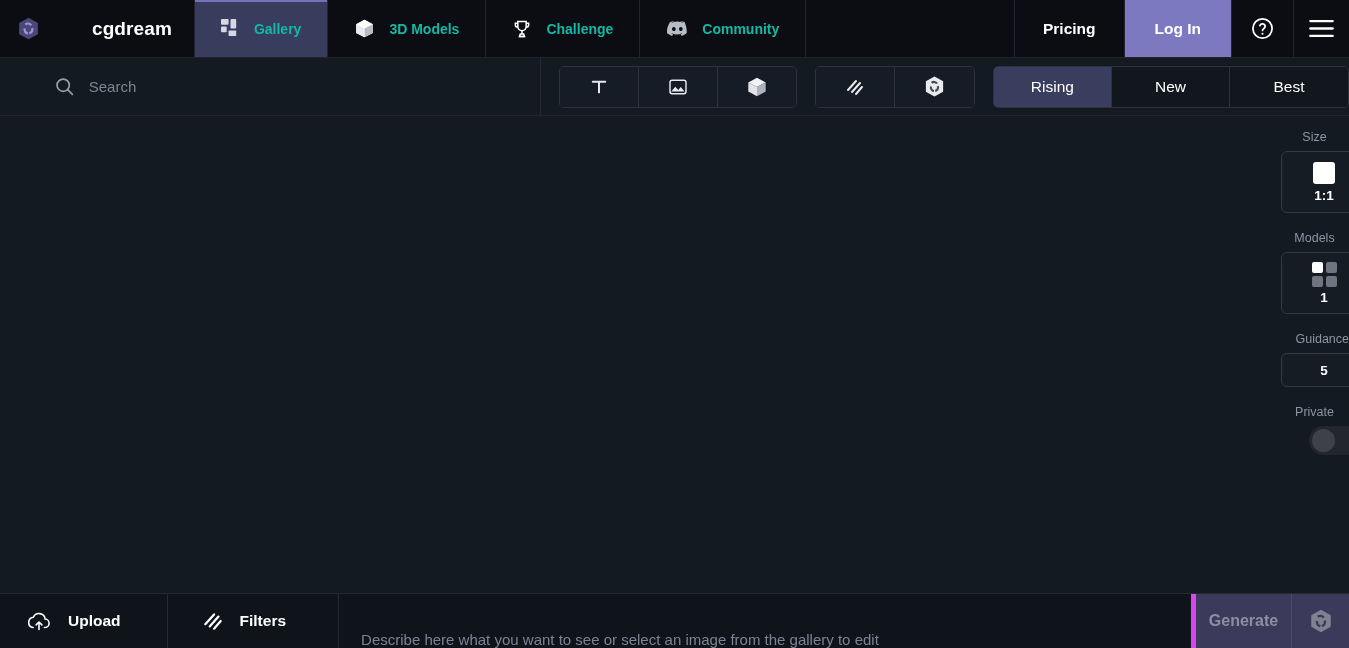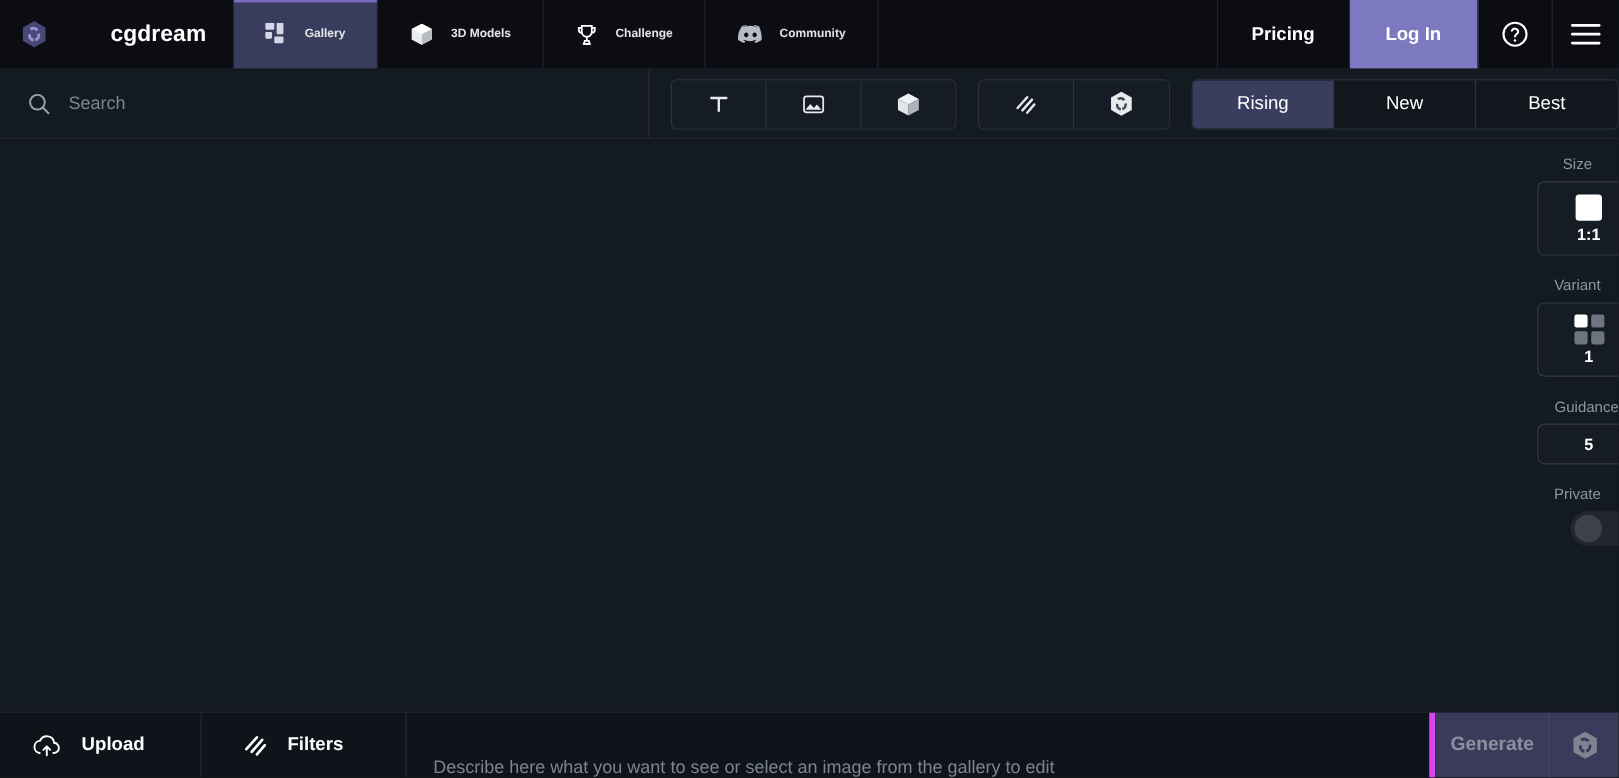--- a/index.html
+++ b/index.html
@@ -21,21 +21,21 @@
   .brand {
     display: flex; align-items: center; gap: 11px;
     padding: 0 22px 0 16px;
     border-right: 1px solid #22242e;
     min-width: 141px;
   }
   .brand-name { color: #ffffff; font-size: 19px; font-weight: bold; letter-spacing: .1px; margin-left: 40px; }
   .navtab {
     display: flex; align-items: center; justify-content: flex-end; gap: 14px;
     padding: 0 26px;
-    color: #e5e5e5; font-size: 10px; font-weight: bold;
+    color: #14b8a6; font-size: 14px; font-weight: bold;
     border-right: 1px solid #22242e;
     cursor: pointer;
     position: relative;
   }
   .navtab.active { background: #383c5d; }
   .navtab.active::before {
     content:""; position:absolute; left:0; right:0; top:0; height:2px; background:#7a6fbe;
   }
   .nav-spacer { flex: 1; border-right: 1px solid #22242e; }
   .navlink {
@@ -55,20 +55,21 @@
     height: 58px; min-height: 58px;
     background: #141a22;
     display: flex; align-items: center;
     border-bottom: 1px solid #20242c;
   }
   .search-wrap {
     display:flex; align-items:center; gap: 14px;
     width: 550px; height:100%;
     padding-left: 22px;
     border-right: 1px solid #242832;
+    justify-content: center;
   }
   .search-input {
     background: transparent; border: none; outline: none;
     color: #c9ced6; font-size: 15px;
     font-family: "Liberation Sans", sans-serif;
     width: 420px;
   }
   .search-input::placeholder { color: #7e8592; }
   .seg-group {
     display:flex; margin-left: 18px;
@@ -344,21 +345,21 @@
 
     <div class="side-panel">
 
       <div class="sp-label">Size</div>
       <div class="sp-box size">
         <div class="sq-white"></div>
         <div class="sp-val">1:1</div>
       </div>
 
       <div class="sp-gap"></div>
-      <div class="sp-label">Variant</div>
+      <div class="sp-label">Models</div>
       <div class="sp-box variant">
         <div class="grid4">
           <div></div>
             <div></div>
             <div></div>
             <div></div>
         </div>
         <div class="sp-val">1</div>
       </div>
 

